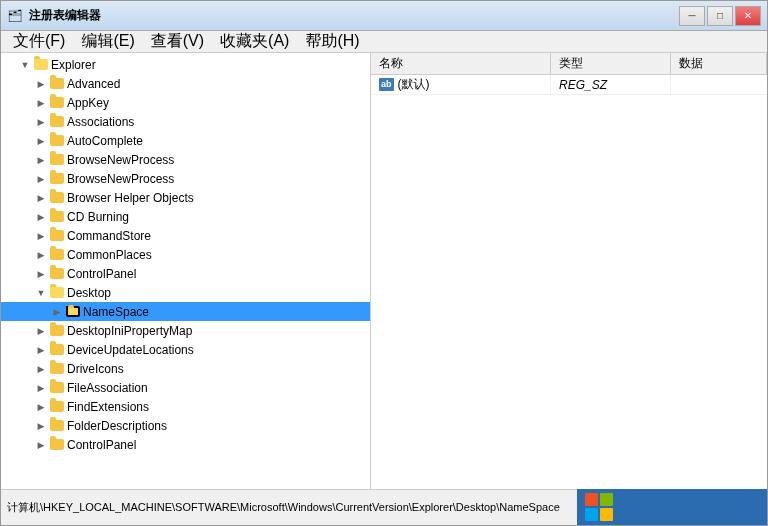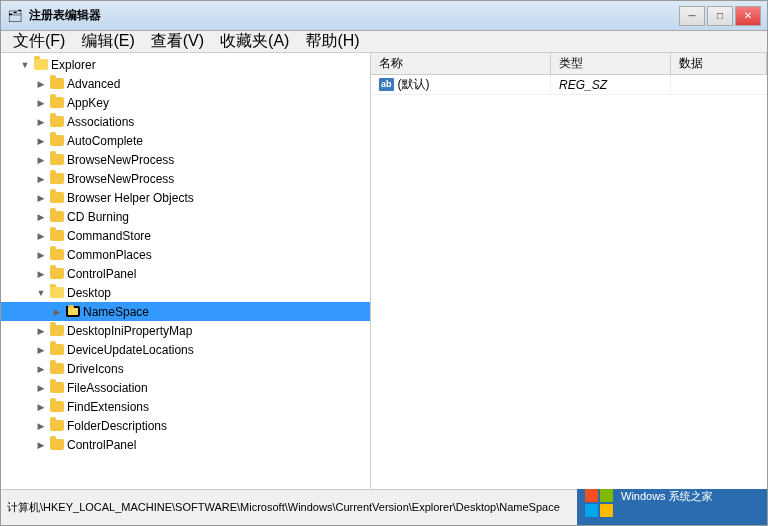--- a/index.html
+++ b/index.html
@@ -291,20 +291,21 @@
 
     
     .watermark {
       position: absolute;
       bottom: 0;
       right: 0;
       width: 190px;
       height: 36px;
       background: #2b6cb0;
       display: flex;
+      align-items: center;
       padding: 0 8px;
       gap: 8px;
     }
 
     .watermark-logo {
       width: 28px;
       height: 28px;
       display: grid;
       grid-template-columns: 1fr 1fr;
       grid-template-rows: 1fr 1fr;

